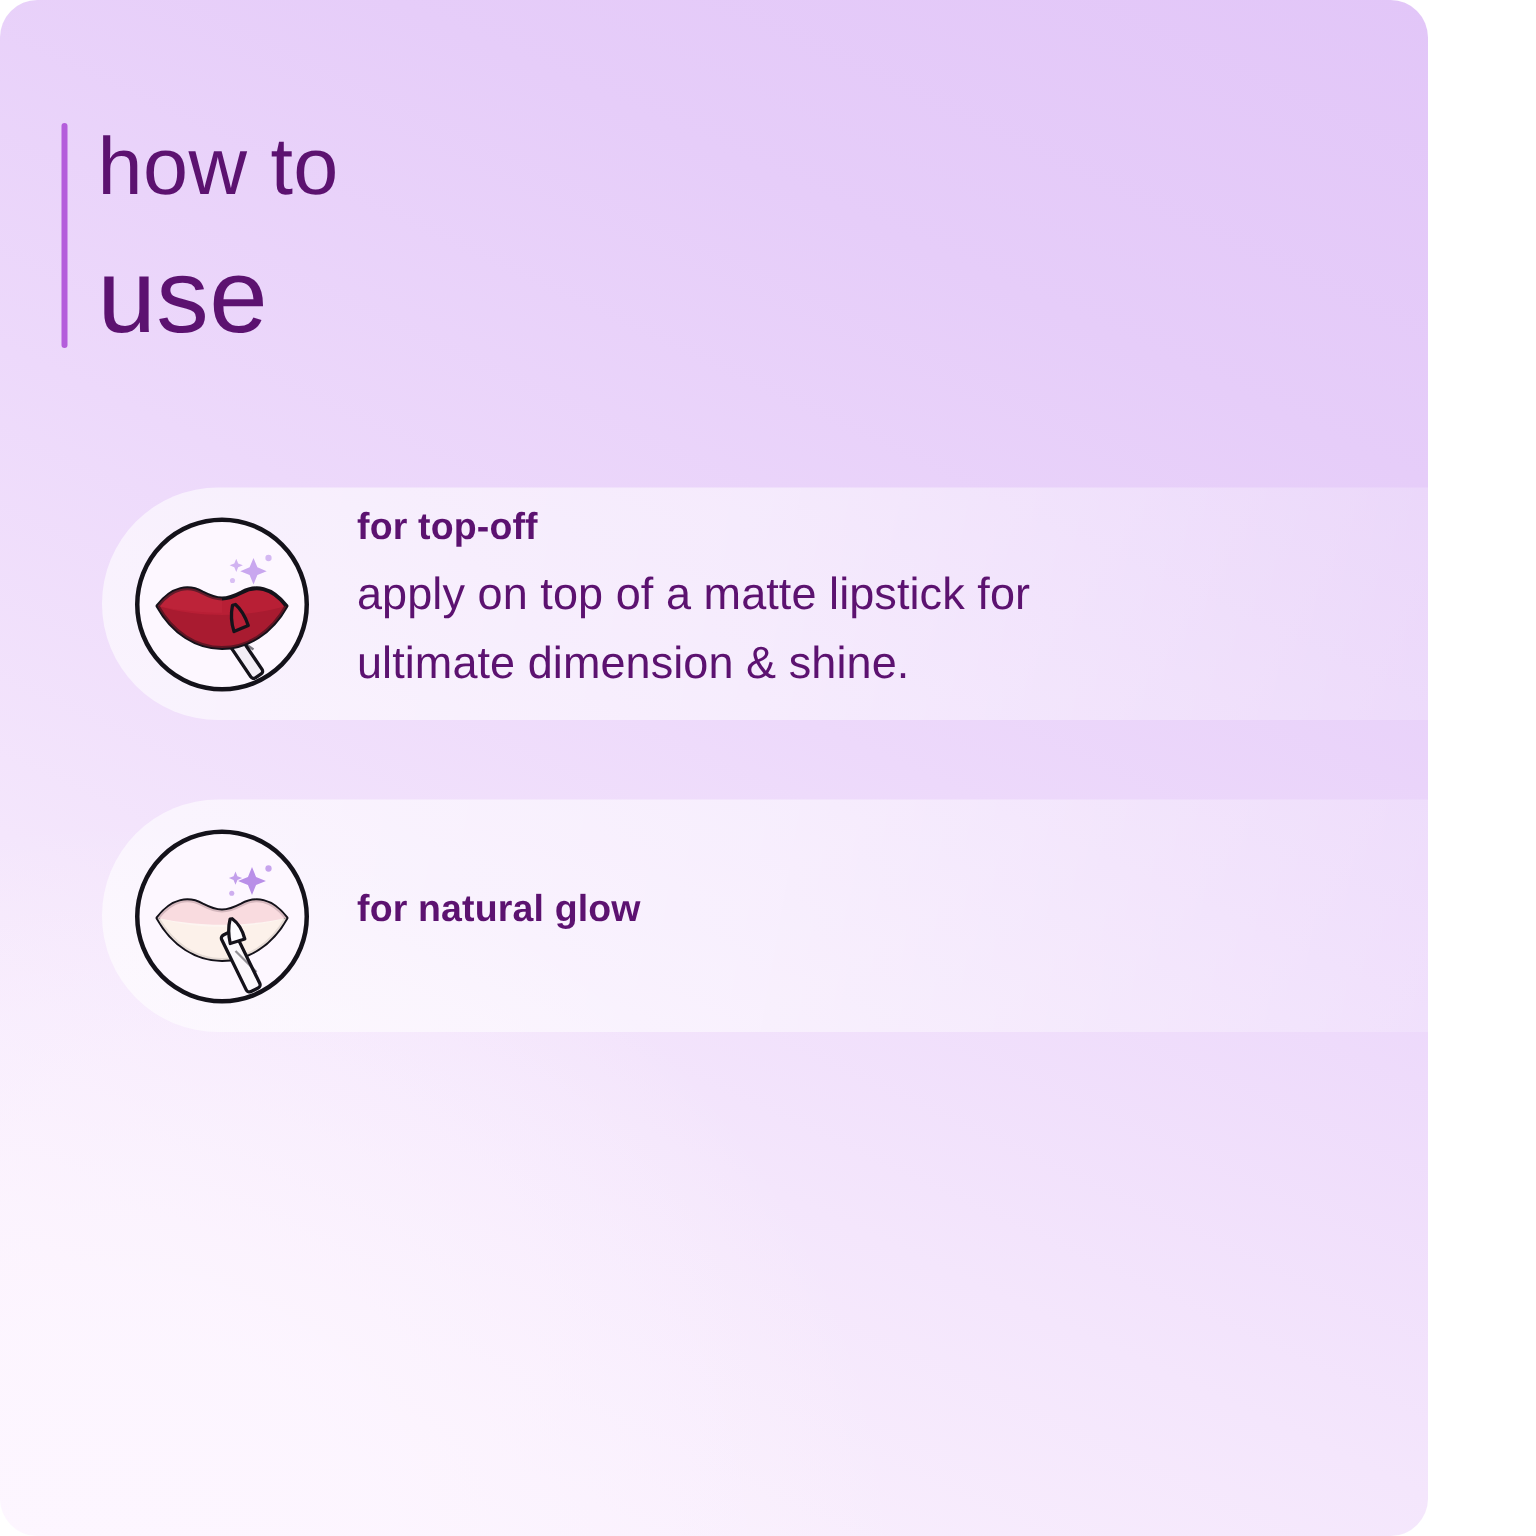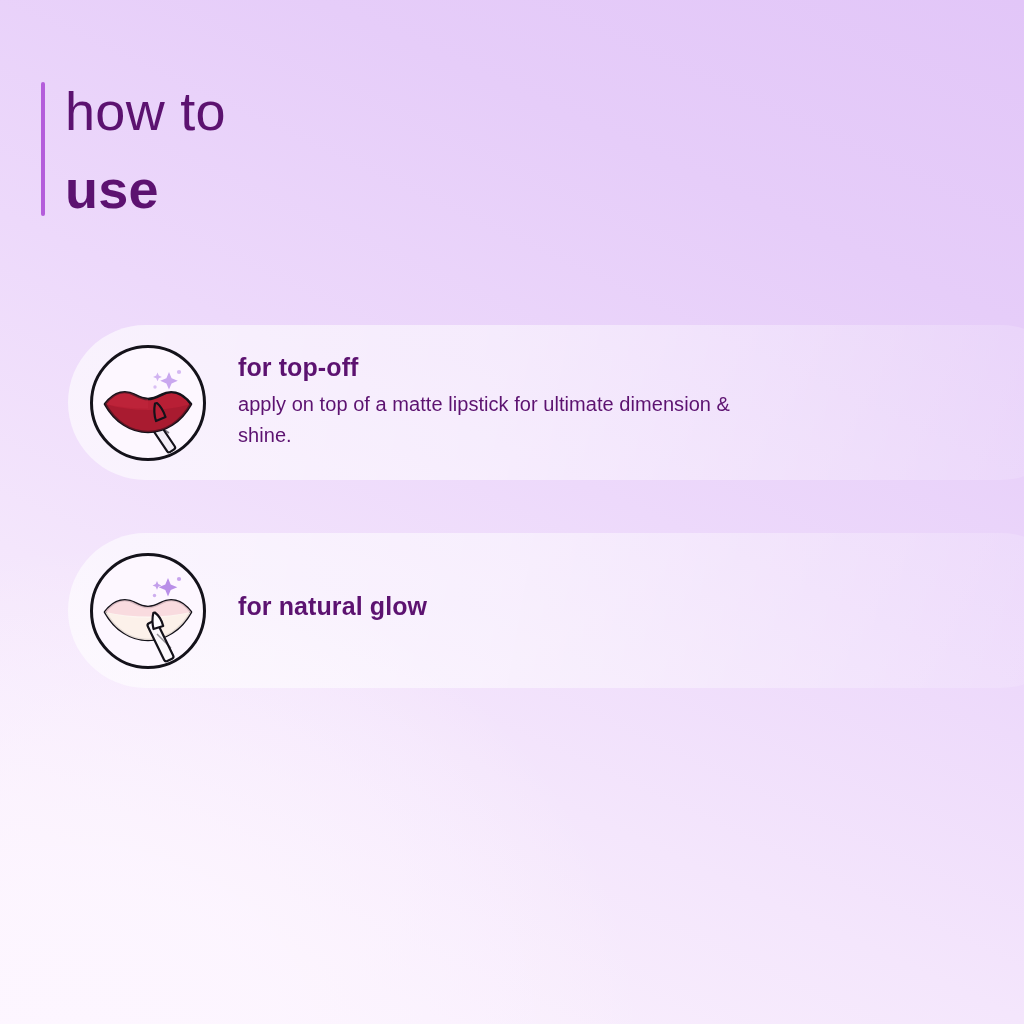--- a/index.html
+++ b/index.html
@@ -8,26 +8,27 @@
   }
   body {
     width: 1024px;
     height: 1024px;
     overflow: hidden;
     font-family: "Liberation Sans", sans-serif;
   }
 
   #stage {
     position: relative;
-    width: 1024px;
+    width: 952px;
     height: 1024px;
     overflow: hidden;
     background:
       radial-gradient(120% 110% at 8% 104%, #fdf6ff 0%, rgba(253,246,255,0.85) 16%, rgba(250,238,254,0.0) 46%),
       linear-gradient(205deg, #e2c6f8 0%, #e6cdf9 22%, #edd9fb 46%, #f4e6fc 68%, #f9effd 86%, #fbf4fe 100%);
+    border-radius: 25px;
   }
 
   
   .heading-block {
     position: absolute;
     left: 41px;
     top: 82px;
     display: flex;
     align-items: stretch;
   }
@@ -44,22 +45,22 @@
     line-height: 1.0;
   }
   .heading-line-1 {
     font-size: 54px;
     font-weight: 300;
     letter-spacing: 0.3px;
     display: block;
     padding-top: 2px;
   }
   .heading-line-2 {
-    font-size: 54px;
-    font-weight: 700;
+    font-size: 70px;
+    font-weight: 400;
     letter-spacing: 0.3px;
     display: block;
     padding-top: 24px;
   }
 
   
   .card {
     position: absolute;
     left: 68px;
     width: 1010px;   
@@ -99,21 +100,21 @@
   }
   .card-title {
     font-size: 25px;
     font-weight: 700;
     letter-spacing: 0.1px;
     line-height: 1.1;
     margin-bottom: 8px;
     display: block;
   }
   .card-body {
-    font-size: 20px;
+    font-size: 30px;
     font-weight: 400;
     line-height: 1.55;
     letter-spacing: 0.05px;
     display: block;
     max-width: 520px;
     color: #5c1270;
   }
 </style>
 </head>
 <body>

